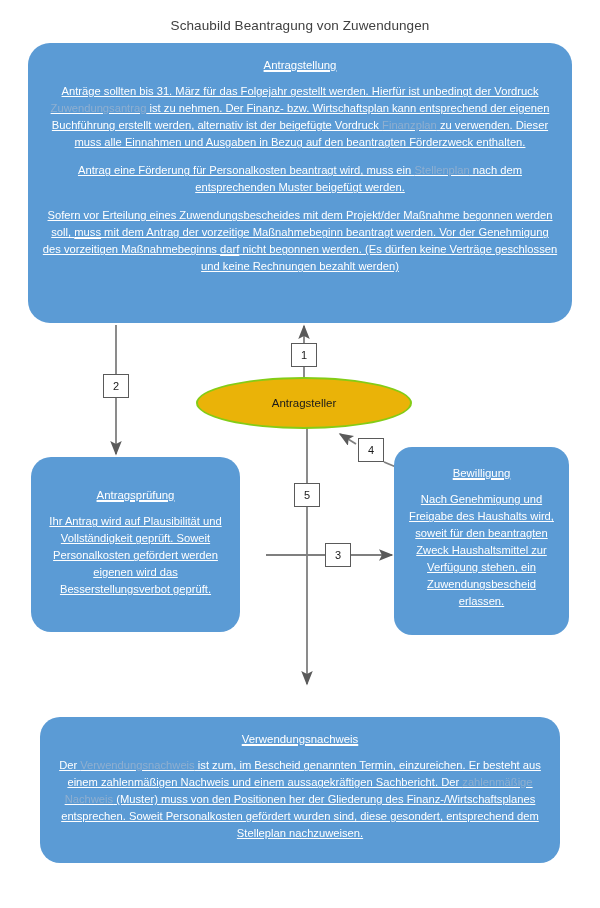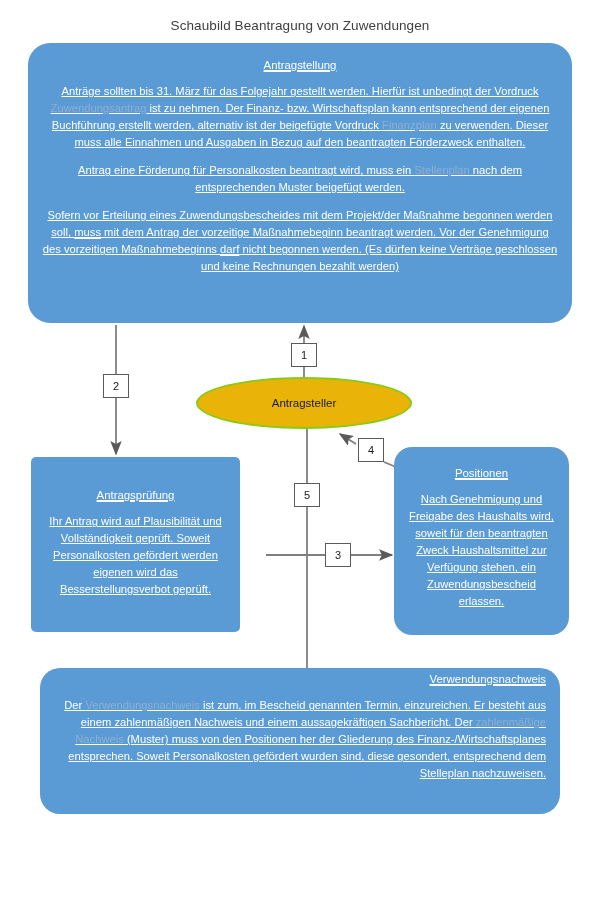--- a/index.html
+++ b/index.html
@@ -63,32 +63,31 @@
   .u { text-decoration: underline; text-underline-offset: 1.5px; }
 
   
   #box-antragstellung {
     left: 28px; top: 43px; width: 544px; height: 280px;
     padding-top: 14px;
   }
   #box-antragspruefung {
     left: 31px; top: 457px; width: 209px; height: 175px;
     padding-top: 30px;
-    border-radius: 5px;
+    border-radius: 20px;
   }
   #box-bewilligung {
     left: 394px; top: 447px; width: 175px; height: 188px;
     padding-top: 18px;
     border-radius: 18px;
   }
   #box-verwendungsnachweis {
-    left: 40px; top: 668px; width: 520px; height: 146px;
-    padding-top: 3px;
+    left: 40px; top: 717px; width: 520px; height: 146px;
+    padding-top: 14px;
     border-radius: 20px;
-    text-align: right;
   }
 
   
   #ellipse-antragsteller {
     position: absolute;
     left: 196px; top: 377px;
     width: 216px; height: 52px;
     background: #eab308;
     border: 2px solid #84cc16;
     border-radius: 50%;
@@ -177,21 +176,21 @@
   </div>
 
   <div class="pbox narrow" id="box-antragspruefung">
     <span class="bhead">Antragsprüfung</span>
     <div>
         <p><span>Ihr Antrag wird auf Plausibilität und Vollständigkeit geprüft. Soweit Personalkosten gefördert werden eigenen wird das Besserstellungsverbot geprüft.</span></p>
       </div>
   </div>
 
   <div class="pbox narrow" id="box-bewilligung">
-    <span class="bhead">Positionen</span>
+    <span class="bhead">Bewilligung</span>
     <div>
         <p><span>Nach Genehmigung und Freigabe des Haushalts wird, soweit für den beantragten Zweck Haushaltsmittel zur Verfügung stehen, ein Zuwendungsbescheid erlassen.</span></p>
       </div>
   </div>
 
   <div class="pbox" id="box-verwendungsnachweis">
     <span class="bhead">Verwendungsnachweis</span>
     <div>
         <p><span>Der </span><span class="lnk">Verwendungsnachweis</span><span> ist zum, im Bescheid genannten Termin, einzureichen. Er besteht aus einem zahlenmäßigen Nachweis und einem aussagekräftigen Sachbericht. Der </span><span class="lnk">zahlenmäßige Nachweis</span><span> (Muster) muss von den Positionen her der Gliederung des Finanz-/Wirtschaftsplanes entsprechen. Soweit Personalkosten gefördert wurden sind, diese gesondert, entsprechend dem Stelleplan nachzuweisen.</span></p>
       </div>

